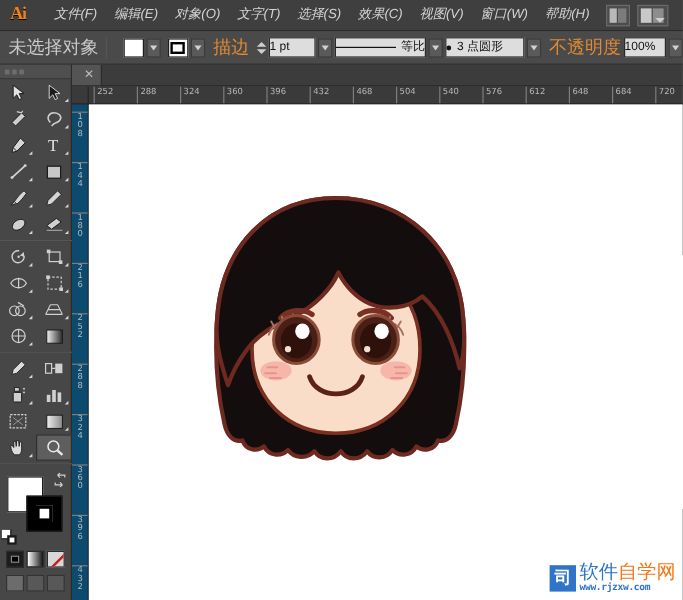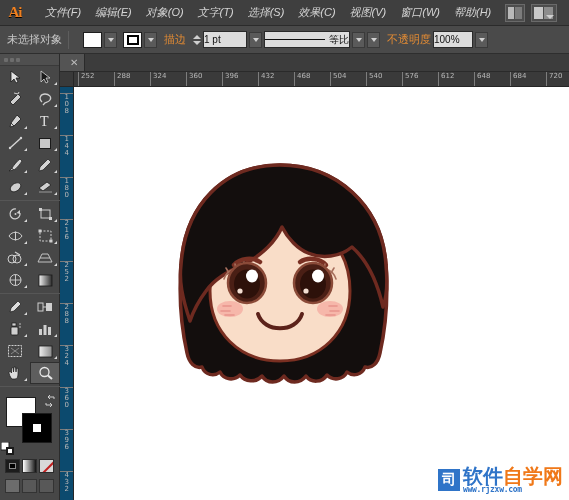--- a/index.html
+++ b/index.html
@@ -64,21 +64,21 @@
   }
 
   
   .controlbar {
     position: absolute; left: 0; top: 26px; width: 569px; height: 28px;
     background: #4a4a4a;
     border-bottom: 1px solid #2e2e2e;
     display: flex; align-items: center;
   }
   .ctl-label {
-    color: #c8c8c8; font-size: 11px; margin-left: 7px; white-space: nowrap;
+    color: #c8c8c8; font-size: 15px; margin-left: 7px; white-space: nowrap;
   }
   .ctl-label.accent { color: #e08a34; }
   .sep-v {
     width: 1px; height: 18px; background: #383838;
     border-right: 1px solid #5d5d5d; margin: 0 6px;
   }
   .swatch-fill {
     width: 19px; height: 16px; background: #fff;
     border: 1px solid #1e1e1e; margin-left: 8px;
   }
@@ -252,21 +252,21 @@
     position: absolute; right: 6px; bottom: 6px;
     display: flex; align-items: center; gap: 3px;
   }
   .wm-mark {
     width: 22px; height: 22px; background: #2f74c8;
     color: #fff; font-size: 14px; font-weight: bold;
     display: flex; align-items: center; justify-content: center;
     font-family: "DejaVu Sans", sans-serif;
   }
   .wm-text { display: flex; flex-direction: column; line-height: 1; }
-  .wm-cn { font-size: 20px; font-weight: bold; letter-spacing: 0px; }
+  .wm-cn { font-size: 16px; font-weight: normal; letter-spacing: 0px; }
   .wm-cn .b { color: #2f74c8; }
   .wm-cn .o { color: #f07818; }
   .wm-url {
     font-size: 8px; color: #2f74c8; font-weight: bold;
     font-family: "DejaVu Sans Mono", monospace; letter-spacing: -0.3px;
   }
 </style>
 </head>
 <body>
 
@@ -312,20 +312,24 @@
     </div>
     <div class="field w-stroke">1 pt</div>
     <div class="mini-dd"></div>
 
     <div class="field w-profile">
       <span class="profile-line"></span>
       <span>等比</span>
     </div>
     <div class="mini-dd"></div>
 
+    <div class="field w-brush">
+      <span class="brush-dot"></span>
+      <span>3 点圆形</span>
+    </div>
     <div class="mini-dd"></div>
 
     <div class="ctl-label accent">不透明度</div>
     <div class="field w-op">100%</div>
     <div class="mini-dd"></div>
   </div>
 
   <div class="tabbar">
     <div class="doctab">
       <span class="tab-close">✕</span>

